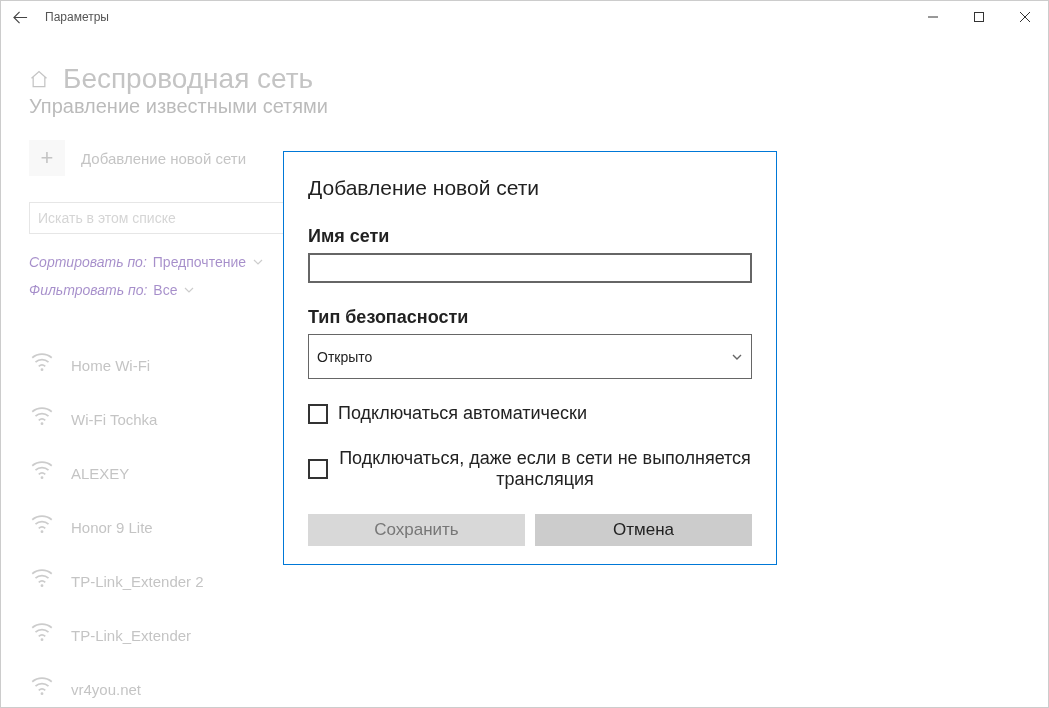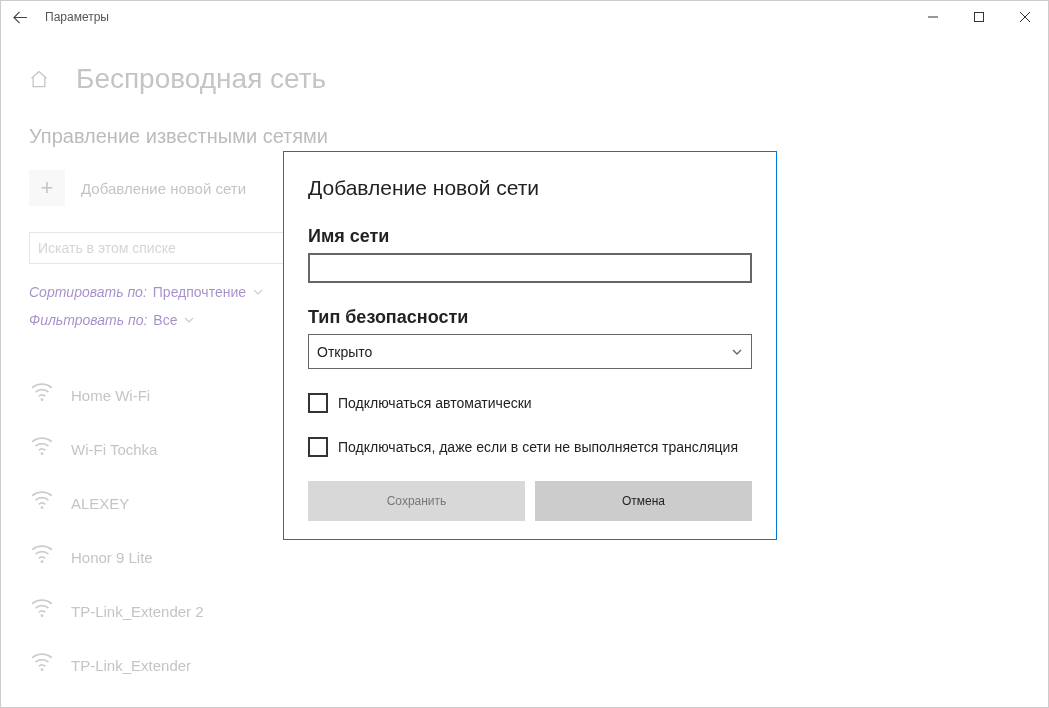--- a/index.html
+++ b/index.html
@@ -35,21 +35,21 @@
     width: 46px; height: 32px;
     display: flex; align-items: center; justify-content: center;
     color: #333;
   }
   .win-btn svg { width: 10px; height: 10px; }
 
   
   .content {
     padding: 18px 28px 0 28px;
   }
-  .page-head { display: flex; align-items: center; gap: 27px; margin-bottom: 30px; margin-top: 12px; }
+  .page-head { display: flex; align-items: center; gap: 14px; margin-top: 12px; }
   .home-icon { width: 20px; height: 20px; color: #888; }
   .page-title {
     font-size: 28px;
     font-weight: 300;
     color: #888;
   }
   .section-title {
     font-size: 20px;
     font-weight: 400;
     color: #777;
@@ -105,44 +105,44 @@
   .dlg-label { font-size: 18px; color: #222; margin-bottom: 6px; font-weight: bold; }
   .dlg-input {
     width: 100%; height: 30px;
     border: 2px solid #666;
     padding: 0 6px;
     font-family: inherit; font-size: 14px;
     outline: none;
     margin-bottom: 24px;
   }
   .dlg-select {
-    width: 100%; height: 35px;
+    width: 100%; height: 45px;
     border: 1px solid #666;
     padding: 0 8px;
     display: flex; align-items: center; justify-content: space-between;
     font-size: 14px;
     color: #222;
     background: #fff;
     margin-bottom: 24px;
   }
   .dlg-check-row { display: flex; align-items: center; gap: 10px; margin-bottom: 24px; }
   .dlg-check {
     width: 20px; height: 20px;
     border: 2px solid #333;
     flex-shrink: 0;
   }
-  .dlg-check-label { font-size: 14px; color: #222; }
+  .dlg-check-label { font-size: 18px; color: #222; text-align: center; }
   .dlg-btn-row { display: flex; gap: 10px; margin-top: 10px; }
   .dlg-btn {
     flex: 1;
-    height: 40px;
+    height: 32px;
     background: #ccc;
     border: none;
     font-family: inherit;
-    font-size: 12px;
+    font-size: 17px;
     color: #222;
     display: flex; align-items: center; justify-content: center;
   }
   .dlg-btn.disabled { color: #777; background: #d8d8d8; }
 
   .scrim {
     position: absolute;
     top: 32px; left: 0; right: 0; bottom: 0;
     background: rgba(255,255,255,0.5);
     pointer-events: none;

